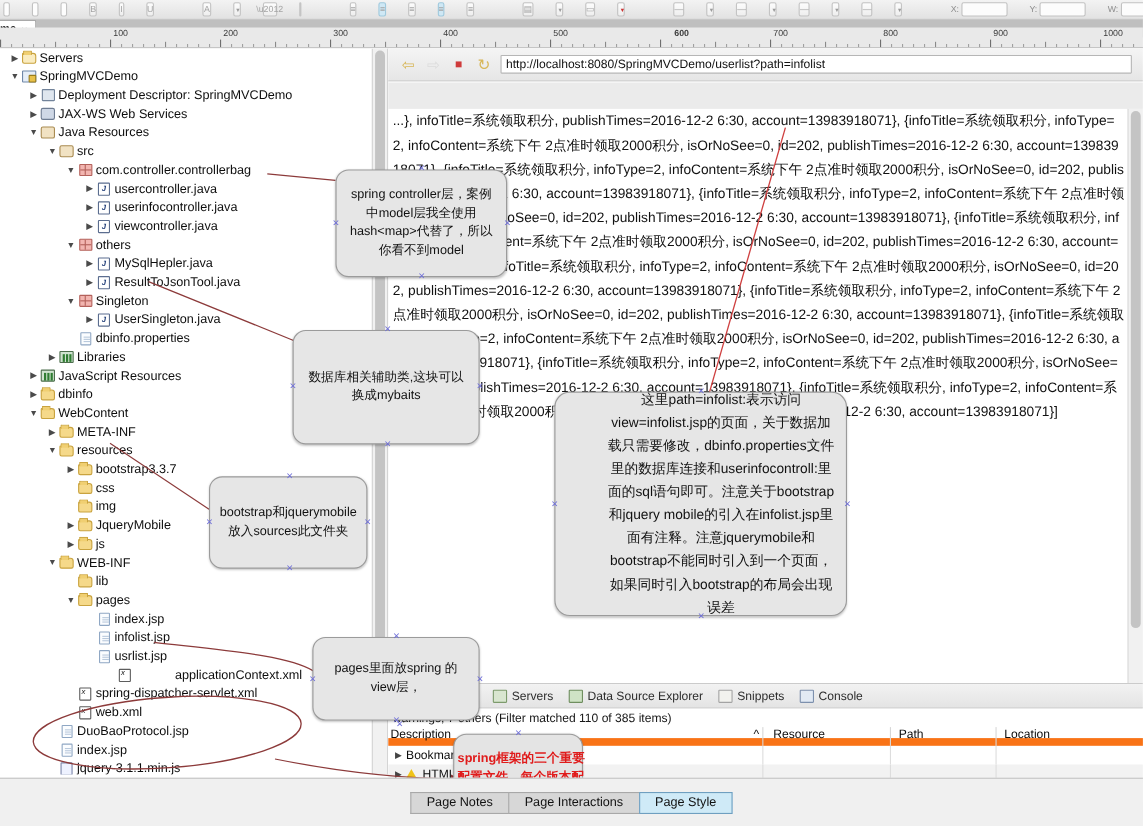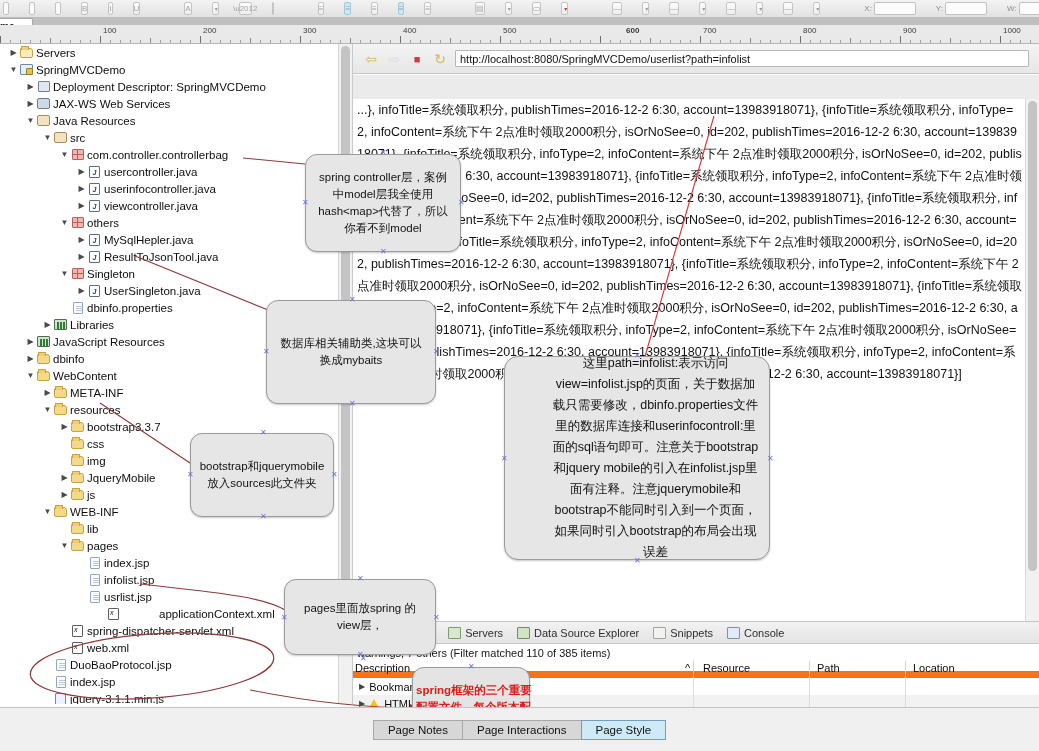--- a/index.html
+++ b/index.html
@@ -442,21 +442,21 @@
     <div class="mintick" style="left: 990px;"></div>
     <div class="majtick" style="left: 1000px;"></div>
     <div class="mintick" style="left: 1010px;"></div>
     <div class="mintick" style="left: 1020px;"></div>
     <div class="mintick" style="left: 1030px;"></div>
     <div class="rlabel" style="left: 103px;">100</div>
     <div class="rlabel" style="left: 203px;">200</div>
     <div class="rlabel" style="left: 303px;">300</div>
     <div class="rlabel" style="left: 403px;">400</div>
     <div class="rlabel" style="left: 503px;">500</div>
-    <div class="rlabel" style="left: 626px; font-weight: bold;">600</div>
+    <div class="rlabel" style="left: 613px; font-weight: bold;">600</div>
     <div class="rlabel" style="left: 703px;">700</div>
     <div class="rlabel" style="left: 803px;">800</div>
     <div class="rlabel" style="left: 903px;">900</div>
     <div class="rlabel" style="left: 1003px;">1000</div>
   </div>
 
 <div id="canvas">
 
   <div id="explorer">
     <div id="tree">

